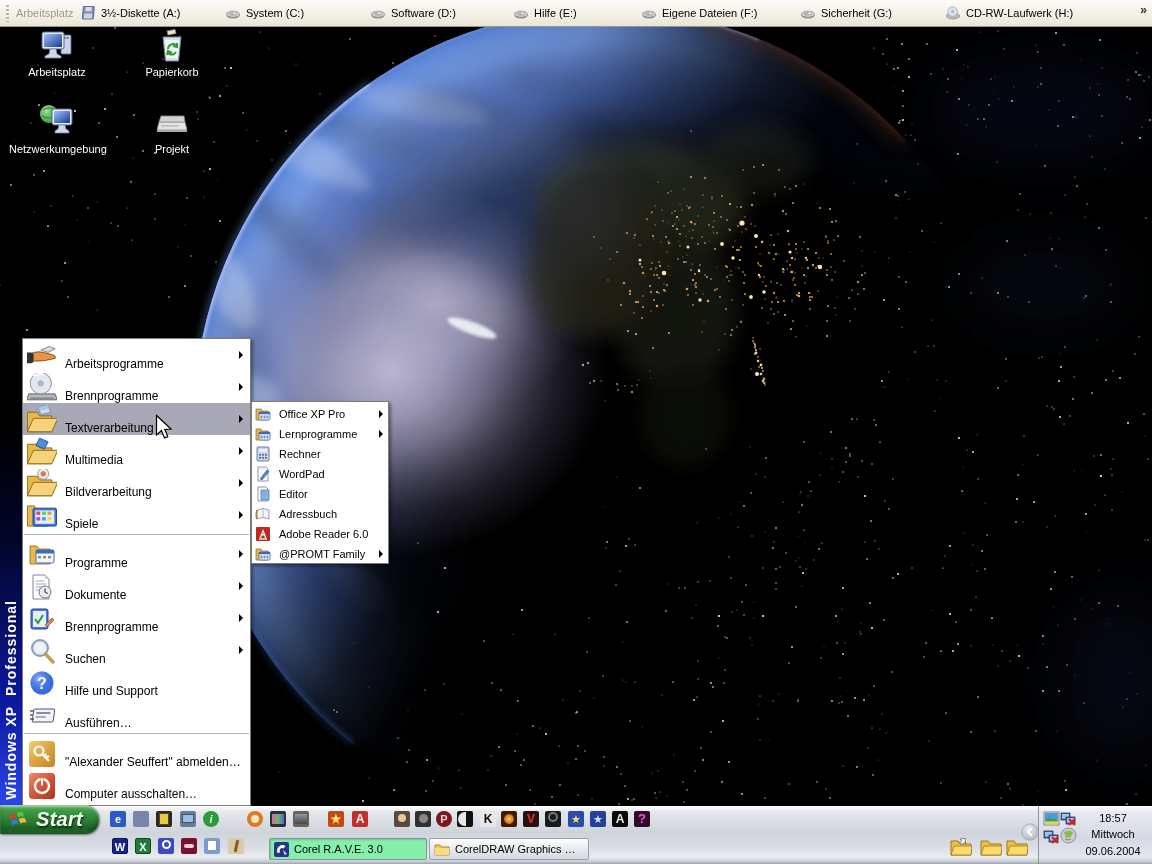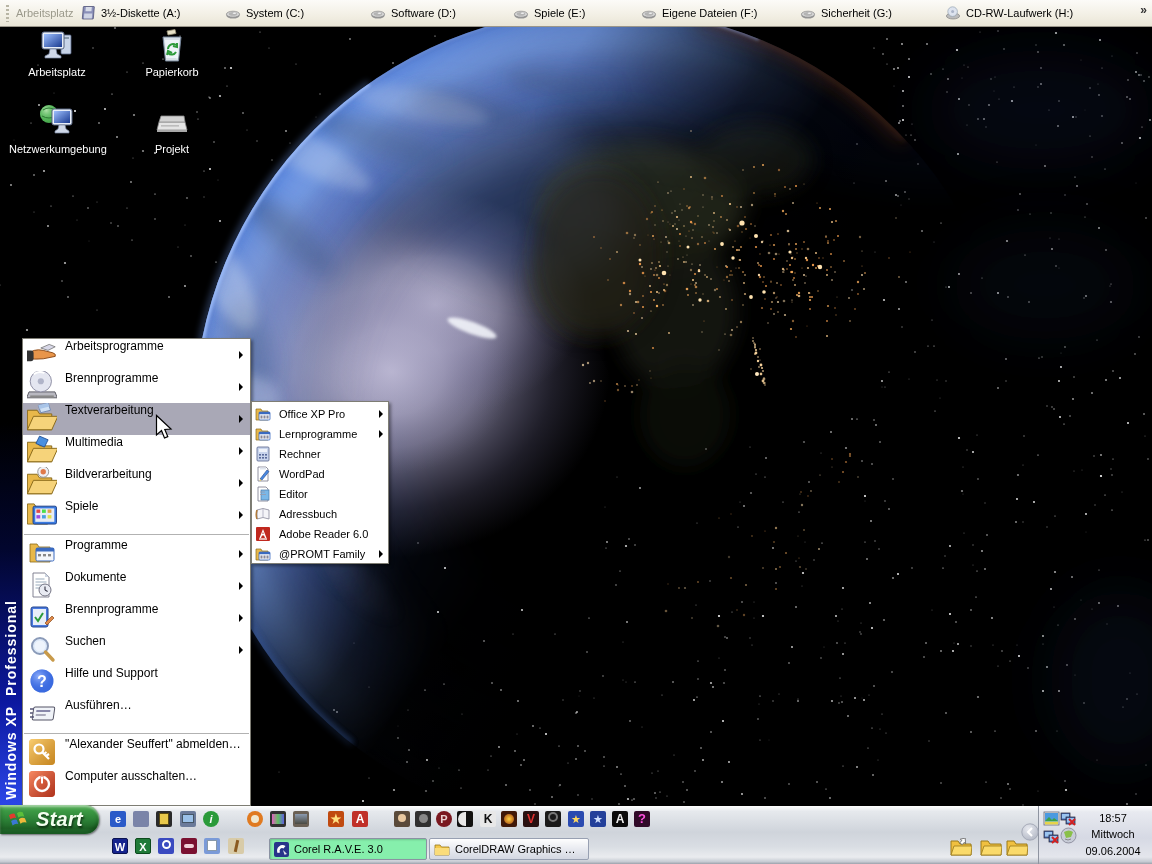--- a/index.html
+++ b/index.html
@@ -14,21 +14,21 @@
 #chev{position:absolute;right:5px;top:3px;font-size:12px;color:#333;font-weight:bold}
 .dicon{position:absolute;width:96px;text-align:center;color:#fff;font-size:11px}
 .dicon .ic{height:34px;display:flex;justify-content:center}
 .dicon .lbl{text-shadow:1px 1px 1px #000;line-height:13px}
 #sidebar{position:absolute;left:0;top:338px;width:22px;height:468px;
  background:linear-gradient(#000 18%,#02062e 45%,#0c18a0 78%,#2b46e8 100%)}
 #sidebar span{position:absolute;left:3px;bottom:6px;color:#fff;font-weight:bold;font-size:14px;
  writing-mode:vertical-rl;transform:rotate(180deg);letter-spacing:1px;white-space:nowrap}
 #menu{position:absolute;left:22px;top:338px;width:229px;height:468px;background:#fff;
  border:1px solid #7e7d74;box-shadow:2px 2px 3px rgba(0,0,0,.4)}
-.mi{position:relative;height:32px;display:flex;align-items:flex-start}
+.mi{position:relative;height:32px;display:flex;align-items:flex-end}
 .mi .mic{width:30px;height:30px;margin-left:4px;flex:0 0 30px;display:flex;align-items:center;justify-content:center}
 .mi .mtx{margin-left:8px;font-size:12px;color:#000;white-space:nowrap}
 .mi .arr{position:absolute;right:7px;top:12px;width:0;height:0;border-left:4px solid #000;border-top:4px solid transparent;border-bottom:4px solid transparent}
 .mi.hl{background:#a9a8b6}
 .msep{height:7px;display:flex;align-items:center}
 .msep div{height:1px;background:#b2b2b2;width:100%;margin:0 1px}
 #submenu{position:absolute;left:251px;top:401px;width:138px;height:163px;background:#fff;
  border:1px solid #7e7d74;box-shadow:2px 2px 3px rgba(0,0,0,.4);padding-top:2px}
 .si{position:relative;height:20px;display:flex;align-items:center}
 .si .sic{width:16px;height:16px;margin-left:3px;flex:0 0 16px}
@@ -1263,21 +1263,21 @@
         </svg>
         <span>Software (D:)</span>
       </div>
       <div class="titem" style="left:513px">
         <svg width="16" height="16" viewBox="0 0 16 16">
           <ellipse cx="8" cy="10.6" rx="6.6" ry="3" fill="#9a9a9a"></ellipse>
           <ellipse cx="8" cy="9.2" rx="6.6" ry="3" fill="#d4d4d4" stroke="#7a7a7a" stroke-width="0.6"></ellipse>
           <ellipse cx="8" cy="8.9" rx="4.2" ry="1.8" fill="#b4b4b4"></ellipse>
           <ellipse cx="9.4" cy="8.3" rx="1.8" ry="0.7" fill="#efefef"></ellipse>
         </svg>
-        <span>Spiele (E:)</span>
+        <span>Hilfe (E:)</span>
       </div>
       <div class="titem" style="left:641px">
         <svg width="16" height="16" viewBox="0 0 16 16">
           <ellipse cx="8" cy="10.6" rx="6.6" ry="3" fill="#9a9a9a"></ellipse>
           <ellipse cx="8" cy="9.2" rx="6.6" ry="3" fill="#d4d4d4" stroke="#7a7a7a" stroke-width="0.6"></ellipse>
           <ellipse cx="8" cy="8.9" rx="4.2" ry="1.8" fill="#b4b4b4"></ellipse>
           <ellipse cx="9.4" cy="8.3" rx="1.8" ry="0.7" fill="#efefef"></ellipse>
         </svg>
         <span>Eigene Dateien (F:)</span>
       </div>

